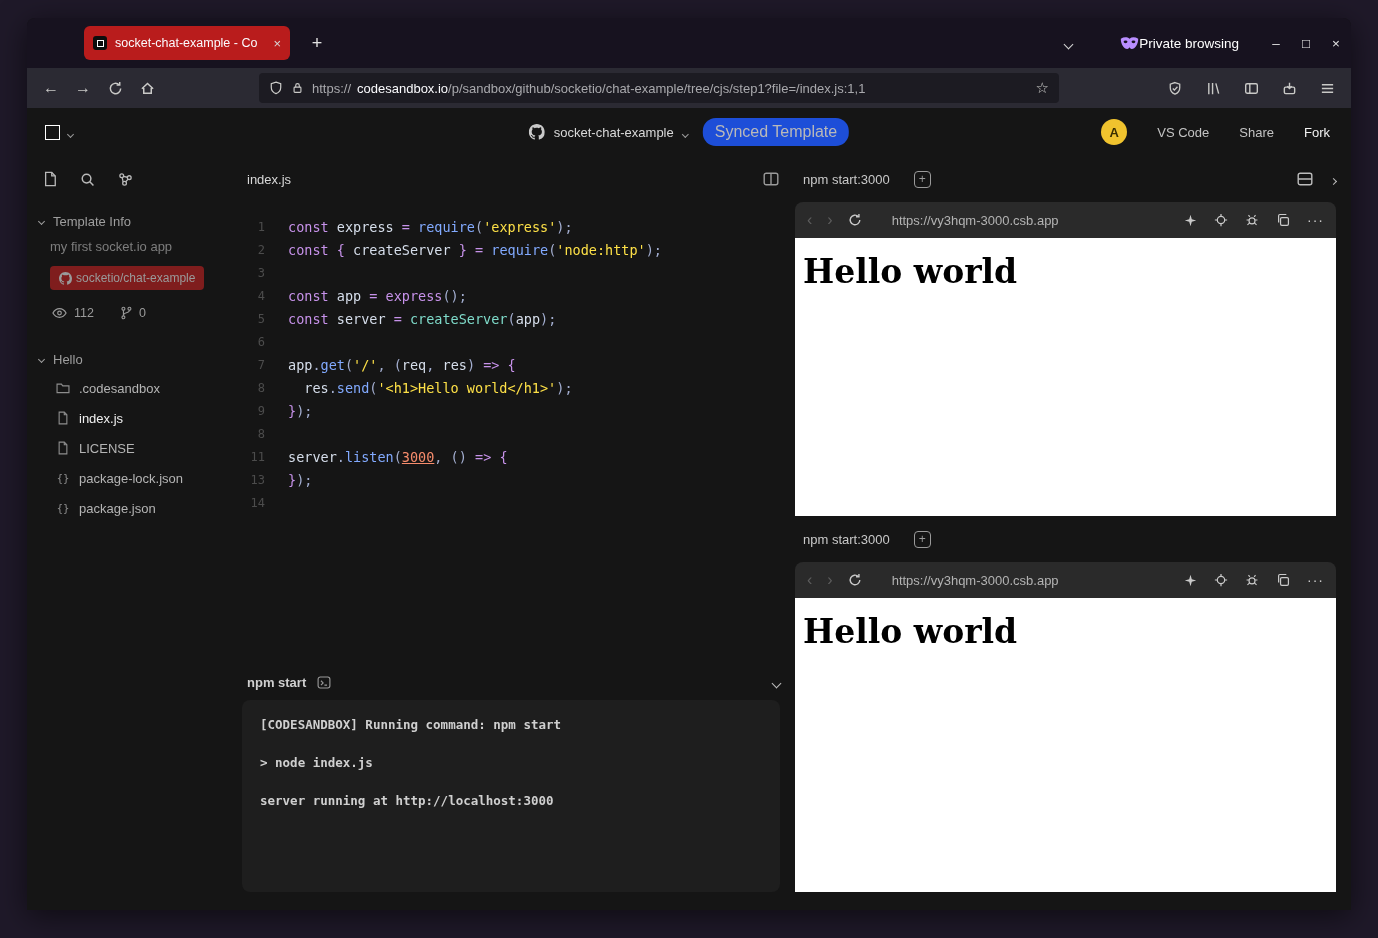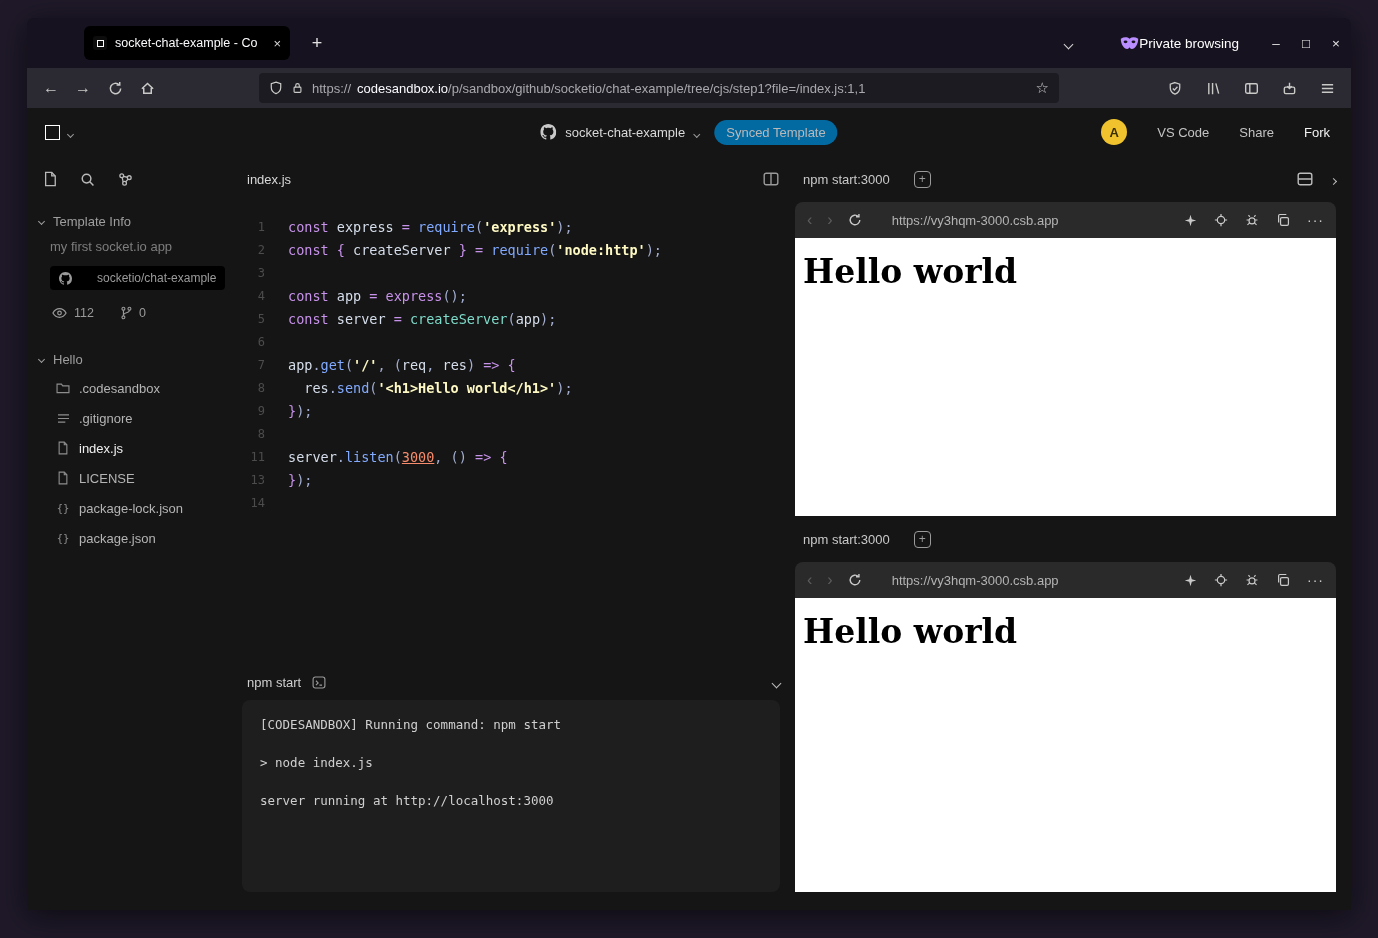--- a/index.html
+++ b/index.html
@@ -4,21 +4,21 @@
 <style>
   * { box-sizing: border-box; margin: 0; padding: 0; }
   html,body { width:1378px; height:938px; overflow:hidden; background:#1f1929;
               font-family:"Liberation Sans", sans-serif; }
   .window { position:absolute; left:27px; right:27px; top:18px; bottom:28px;
             background:#151515; border-radius:8px 8px 0 0; overflow:hidden;
             display:flex; flex-direction:column; box-shadow:0 6px 30px rgba(0,0,0,.55); }
 
   
   .tabbar { height:50px; background:#17121f; display:flex; align-items:center; flex:none; }
-  .tab { margin-left:57px; width:206px; height:34px; background:#000000; border-radius:6px;
+  .tab { margin-left:57px; width:206px; height:34px; background:#b91c1c; border-radius:6px;
          display:flex; align-items:center; gap:8px; padding:8px 9px; color:#fbfbfe; font-size:12.5px; }
   .tab-fav { width:14px; height:14px; background:#0d0d0d; border-radius:3px; flex:none;
              display:flex; align-items:center; justify-content:center; }
   .tab-fav i { display:block; width:7px; height:7px; border:1.2px solid #fff; }
   .tab-title { flex:1; white-space:nowrap; overflow:hidden; }
   .tab-close { color:#d8d8d8; font-size:13px; cursor:default; }
   .newtab { color:#e2e2e2; font-size:18px; margin-left:14px; width:26px; text-align:center; }
   .tab-spacer { flex:1; }
   .chev { display:inline-block; width:7px; height:7px; border-right:1.6px solid currentColor;
           border-bottom:1.6px solid currentColor; transform:rotate(45deg); }
@@ -41,59 +41,59 @@
   .star { margin-left:auto; font-size:15px; color:#c9c9c7; }
   .nav-right { margin-left:auto; display:flex; align-items:center; gap:6px; }
 
   
   .app { flex:1; background:#151515; display:flex; flex-direction:column; min-height:0; }
   .csb-header { height:48px; flex:none; display:flex; align-items:center; position:relative; padding:0 21px 0 18px; }
   .csb-logo { width:15px; height:15px; border:1.6px solid #fff; display:inline-block; }
   .logo-chev { color:#9a9a9a; margin-left:8px; }
   .csb-center { position:absolute; left:50%; transform:translateX(-50%); display:flex; align-items:center; gap:9px; }
   .csb-center .proj { color:#d9d9d9; font-size:13px; }
-  .badge { background:#0369a1; color:#b9b9b9; font-size:13px; border-radius:13px; padding:5px 12px; margin-left:6px; }
+  .badge { background:#1d4ed8; color:#b9b9b9; font-size:16px; border-radius:13px; padding:5px 12px; margin-left:6px; }
   .csb-right { margin-left:auto; display:flex; align-items:center; gap:30px; }
   .avatar { width:26px; height:26px; border-radius:50%; background:#f0c32e; color:#3a2f00;
             font-size:13px; font-weight:bold; display:flex; align-items:center; justify-content:center; }
   .hbtn { color:#c3c3c3; font-size:13px; }
   .hbtn.primary { color:#f2f2f2; }
 
   .main { flex:1; display:flex; min-height:0; }
 
   
   .sidebar { width:213px; flex:none; display:flex; flex-direction:column; font-size:13px; }
   .rail { height:46px; display:flex; align-items:center; gap:23px; padding-left:16px; color:#b9b9b9; }
   .rail .ric { display:flex; }
   .sec-h { display:flex; align-items:center; gap:9px; color:#9e9e9e; padding:6px 0 6px 12px; margin-top:6px; }
   .sub { color:#7d7d7d; padding:4px 0 4px 23px; }
-  .repo-pill { margin:8px 0 0 23px; display:inline-flex; align-items:center; gap:25px; background:#000000;
+  .repo-pill { margin:8px 0 0 23px; display:inline-flex; align-items:center; gap:4px; background:#7f1d1d;
                border-radius:4px; padding:5px 9px; color:#9a9a9a; font-size:12px; width:fit-content; }
   .stats { display:flex; align-items:center; gap:7px; color:#9a9a9a; font-size:12.5px; margin:16px 0 0 25px; }
   .stats .gap { width:12px; }
   .files-h { margin-top:26px; }
   .frow { height:30px; display:flex; align-items:center; gap:9px; padding-left:29px; color:#b4b4b4; }
   .frow .ficon { color:#8d8d8d; display:flex; width:14px; justify-content:center; }
   .frow.active { color:#efefef; }
   .braces { font-family:"DejaVu Sans Mono", monospace; font-size:10.5px; color:#8d8d8d; }
 
   
   .editor { width:555px; flex:none; display:flex; flex-direction:column; min-width:0; }
   .ed-tabs { height:46px; flex:none; display:flex; align-items:center; padding:0 16px 0 7px; color:#d8d8d8; font-size:13px; }
   .ed-tabs .sp { flex:1; }
   .codewrap { flex:1; overflow:hidden; padding-top:14px; font-family:"DejaVu Sans Mono", monospace;
               font-size:13.5px; line-height:23px; }
   .cl { display:flex; }
   .ln { width:25px; text-align:right; color:#4c4c4c; flex:none; font-size:12px; }
   .lc { padding-left:23px; white-space:pre; }
   .tk-k { color:#c792ea; } .tk-v { color:#d6deeb; } .tk-f { color:#82aaff; }
-  .tk-t { color:#7fdbca; } .tk-s { color:#fef9c3;font-weight:bold; } .tk-n { color:#f78c6c;text-decoration:underline; }
+  .tk-t { color:#7fdbca; } .tk-s { color:#fde047; } .tk-n { color:#f78c6c;text-decoration:underline; }
   .tk-p { color:#a3aed0; } .tk-u { color:#ecc48d; text-decoration:underline; }
 
-  .term { flex:none; margin:0 15px 18px 2px; }
+  .term { flex:none; margin:0 15px 18px 2px;font-weight:bold; }
   .trow { height:36px; display:flex; align-items:center; gap:11px; color:#cfcfcf; font-size:13px; padding-left:5px; }
   .trow .sp { flex:1; }
   .tbox { background:#1e1e1e; border-radius:8px; height:192px; padding:15px 18px;
           font-family:"DejaVu Sans Mono", monospace; font-size:12.5px; color:#cfcfcf; line-height:19px; }
   .t-line { min-height:19px; white-space:pre; }
 
   
   .previews { flex:1; display:flex; flex-direction:column; padding-right:15px; min-width:0; }
   .prow { height:46px; flex:none; display:flex; align-items:center; gap:24px; padding-left:8px;
           color:#c9c9c9; font-size:13px; }
@@ -285,28 +285,20 @@
           <span>Hello</span>
         </div>
         <div class="frow">
           <span class="ficon">
             <svg width="14" height="12" viewBox="0 0 16 13" fill="none" stroke="currentColor" stroke-width="1.3">
                 <path d="M1.2 2h5l1.5 2h7.1v7.8H1.2z"></path>
               </svg>
           </span>
           <span>.codesandbox</span>
         </div>
-        <div class="frow">
-          <span class="ficon">
-            <svg width="13" height="11" viewBox="0 0 14 12" fill="none" stroke="currentColor" stroke-width="1.3">
-                <path d="M1 2h12M1 6h12M1 10h8"></path>
-              </svg>
-          </span>
-          <span>.gitignore</span>
-        </div>
         <div class="frow active">
           <span class="ficon">
             <svg width="12" height="14" viewBox="0 0 14 16" fill="none" stroke="currentColor" stroke-width="1.3">
                 <path d="M2.5 1.2h6l3 3v10.6h-9z"></path>
                 <path d="M8.5 1.2v3h3"></path>
               </svg>
           </span>
           <span>index.js</span>
         </div>
         <div class="frow">

